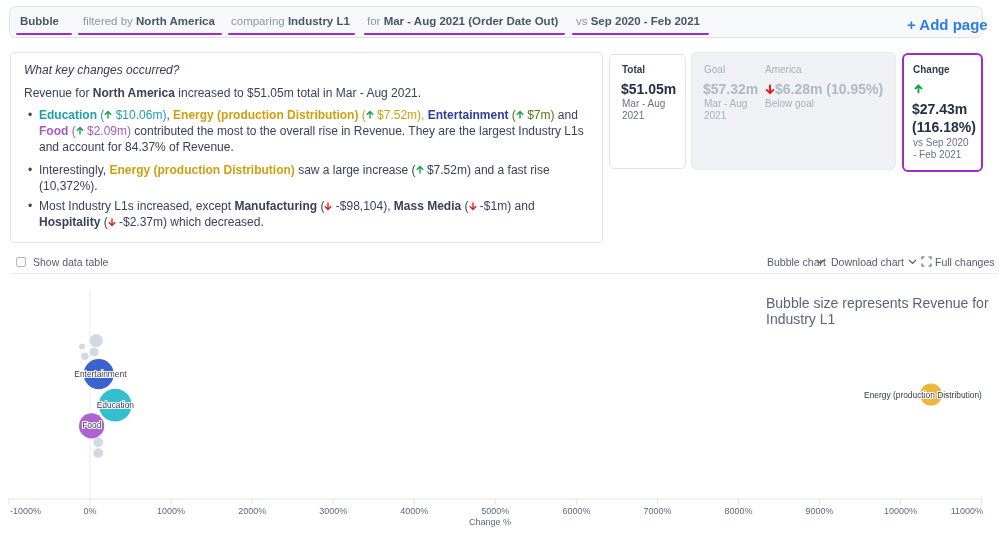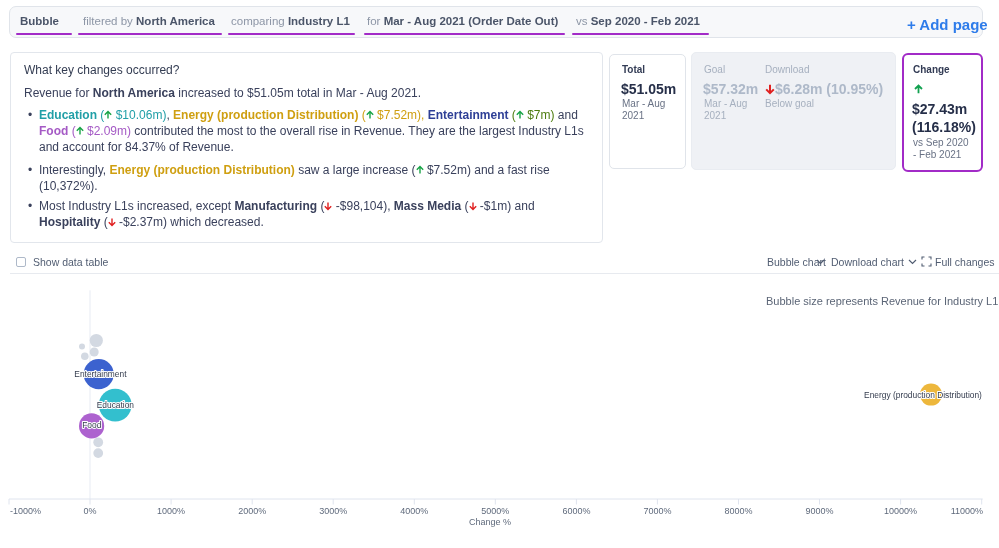--- a/index.html
+++ b/index.html
@@ -41,40 +41,40 @@
 .glabel { font-size:10px; color:#a6b0bf; }
 .gnum { font-size:14px; font-weight:700; color:#aeb9c9; white-space:pre; }
 .gsub { font-size:10px; color:#a6b0bf; line-height:12.4px; }
 
 
 #cb { left:16px; top:257px; width:10px; height:10px; border:1px solid #aeb9c9; border-radius:2px; background:#fff; }
 .ctrl { font-size:10.5px; color:#515d72; }
 #sep { left:10px; top:272.5px; width:989px; height:1px; background:#e7eaef; }
 
 
-#note { font-size:11px; color:#5b6576; }
+#note { font-size:14px; color:#5b6576; }
 svg text { font-family:"Liberation Sans",sans-serif; }
 </style>
 </head>
 <body>
 <div class="abs" id="pill"></div>
 <span class="abs tab" style="left:20px;"><b>Bubble</b></span>
 <span class="abs tab" style="left:83px;">filtered by <b>North America</b></span>
 <span class="abs tab" style="left:231px;">comparing <b>Industry L1</b></span>
 <span class="abs tab" style="left:367px;">for <b>Mar - Aug 2021 (Order Date Out)</b></span>
 <span class="abs tab" style="left:576px;">vs <b>Sep 2020 - Feb 2021</b></span>
 <div class="abs ul" style="left:15.6px;width:56px;"></div>
 <div class="abs ul" style="left:77.6px;width:144px;"></div>
 <div class="abs ul" style="left:228px;width:127px;"></div>
 <div class="abs ul" style="left:363.5px;width:201.5px;"></div>
 <div class="abs ul" style="left:571.5px;width:137.5px;"></div>
 <span class="abs" id="addpage">+ Add page</span>
 
 <div class="abs" id="tcard"></div>
-<div class="abs tl" style="top:62px; color:#333c52;">What key changes occurred?</div>
+<div class="abs tl" style="top:62px; color:#333c52;font-style:italic;">What key changes occurred?</div>
 <div class="abs tl" style="top:84.5px;">Revenue for <b>North America</b> increased to $51.05m total in Mar - Aug 2021.</div>
 <div class="abs tl" style="left:39px; top:106.8px;"><span class="dot">•</span><span class="teal">Education</span> <span class="tealr">(<span class="grn"><svg class="arr" width="8" height="9" viewBox="0 0 8 9">
           <path d="M4 8.5 L4 1.7 M0.8 4.7 L4 1.4 L7.2 4.7" fill="none" stroke="currentColor" stroke-width="1.4"></path>
         </svg></span> $10.06m)</span>, <span class="amber">Energy (production Distribution)</span> <span class="amberr">(<span class="grn"><svg class="arr" width="8" height="9" viewBox="0 0 8 9">
           <path d="M4 8.5 L4 1.7 M0.8 4.7 L4 1.4 L7.2 4.7" fill="none" stroke="currentColor" stroke-width="1.4"></path>
         </svg></span> $7.52m),</span> <span class="navy">Entertainment</span> <span class="navyr">(<span class="grn"><svg class="arr" width="8" height="9" viewBox="0 0 8 9">
           <path d="M4 8.5 L4 1.7 M0.8 4.7 L4 1.4 L7.2 4.7" fill="none" stroke="currentColor" stroke-width="1.4"></path>
         </svg></span> $7m)</span> and<br><span class="viol">Food</span> <span class="violr">(<span class="grn"><svg class="arr" width="8" height="9" viewBox="0 0 8 9">
           <path d="M4 8.5 L4 1.7 M0.8 4.7 L4 1.4 L7.2 4.7" fill="none" stroke="currentColor" stroke-width="1.4"></path>
         </svg></span> $2.09m)</span> contributed the most to the overall rise in Revenue. They are the largest Industry L1s<br>and account for 84.37% of Revenue.</div>
@@ -91,21 +91,21 @@
 
 <div class="abs card" id="ctotal"></div>
 <div class="abs clabel" style="left:622px; top:64px;">Total</div>
 <div class="abs cnum" style="left:621px; top:81px;">$51.05m</div>
 <div class="abs csub" style="left:622px; top:98px;">Mar - Aug<br>2021</div>
 
 <div class="abs card" id="cgoal"></div>
 <div class="abs glabel" style="left:704px; top:64px;">Goal</div>
 <div class="abs gnum" style="left:703px; top:81px;">$57.32m</div>
 <div class="abs gsub" style="left:704px; top:98px;">Mar - Aug<br>2021</div>
-<div class="abs glabel" style="left:765px; top:64px;">Download</div>
+<div class="abs glabel" style="left:765px; top:64px;">America</div>
 <div class="abs gnum" style="left:765px; top:81px;"><span class="red"><svg class="arr" width="10" height="11" viewBox="0 0 10 11" style="vertical-align:-1px">
         <path d="M5 0.8 L5 8.8 M1.2 5.4 L5 9.2 L8.8 5.4" fill="none" stroke="currentColor" stroke-width="2"></path>
       </svg></span>$6.28m (10.95%)</div>
 <div class="abs gsub" style="left:765px; top:98px;">Below goal</div>
 
 <div class="abs card" id="cchange"></div>
 <div class="abs clabel" style="left:913px; top:64px;">Change</div>
 <svg class="abs" style="left:913.5px; top:84px;" width="9" height="10" viewBox="0 0 9 10">
     <path d="M4.5 9.3 L4.5 1.6 M1 5 L4.5 1.5 L8 5" fill="none" stroke="#12a150" stroke-width="1.8"></path>
   </svg>

